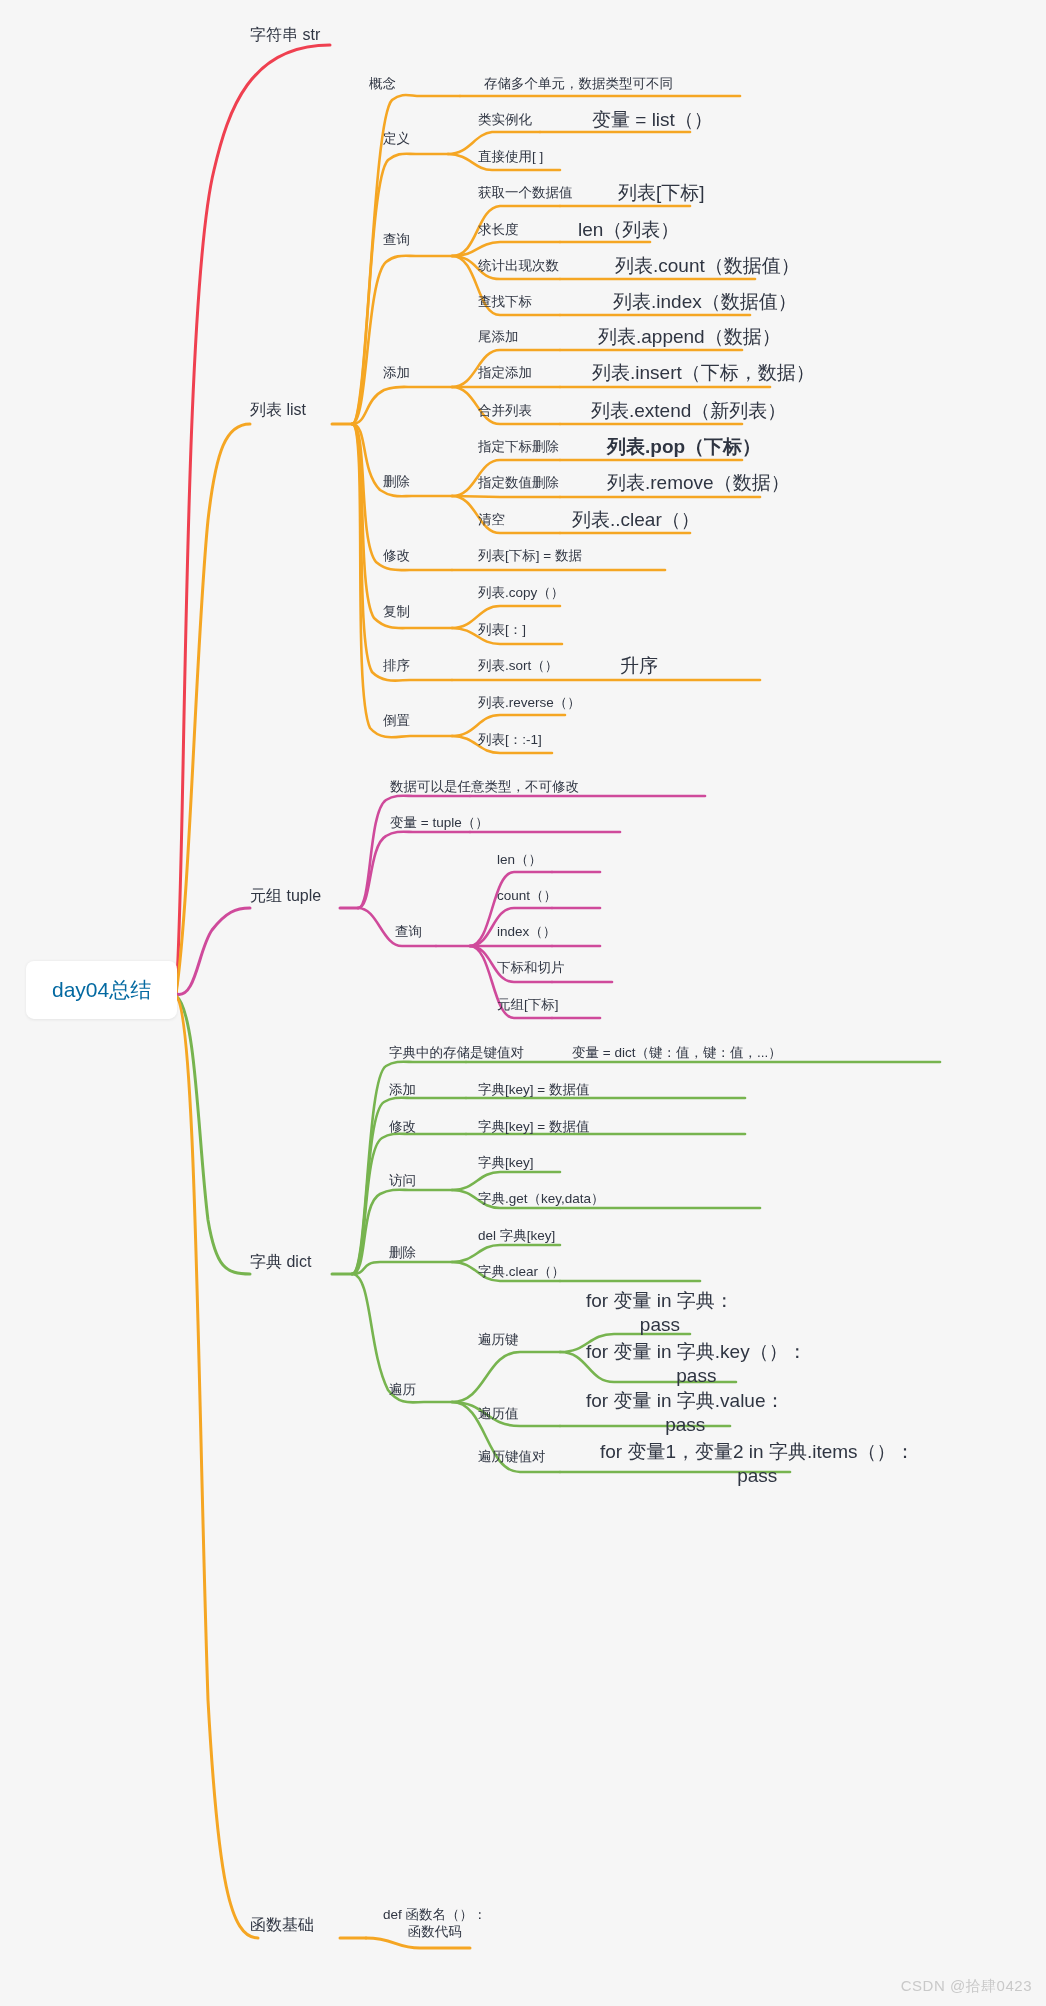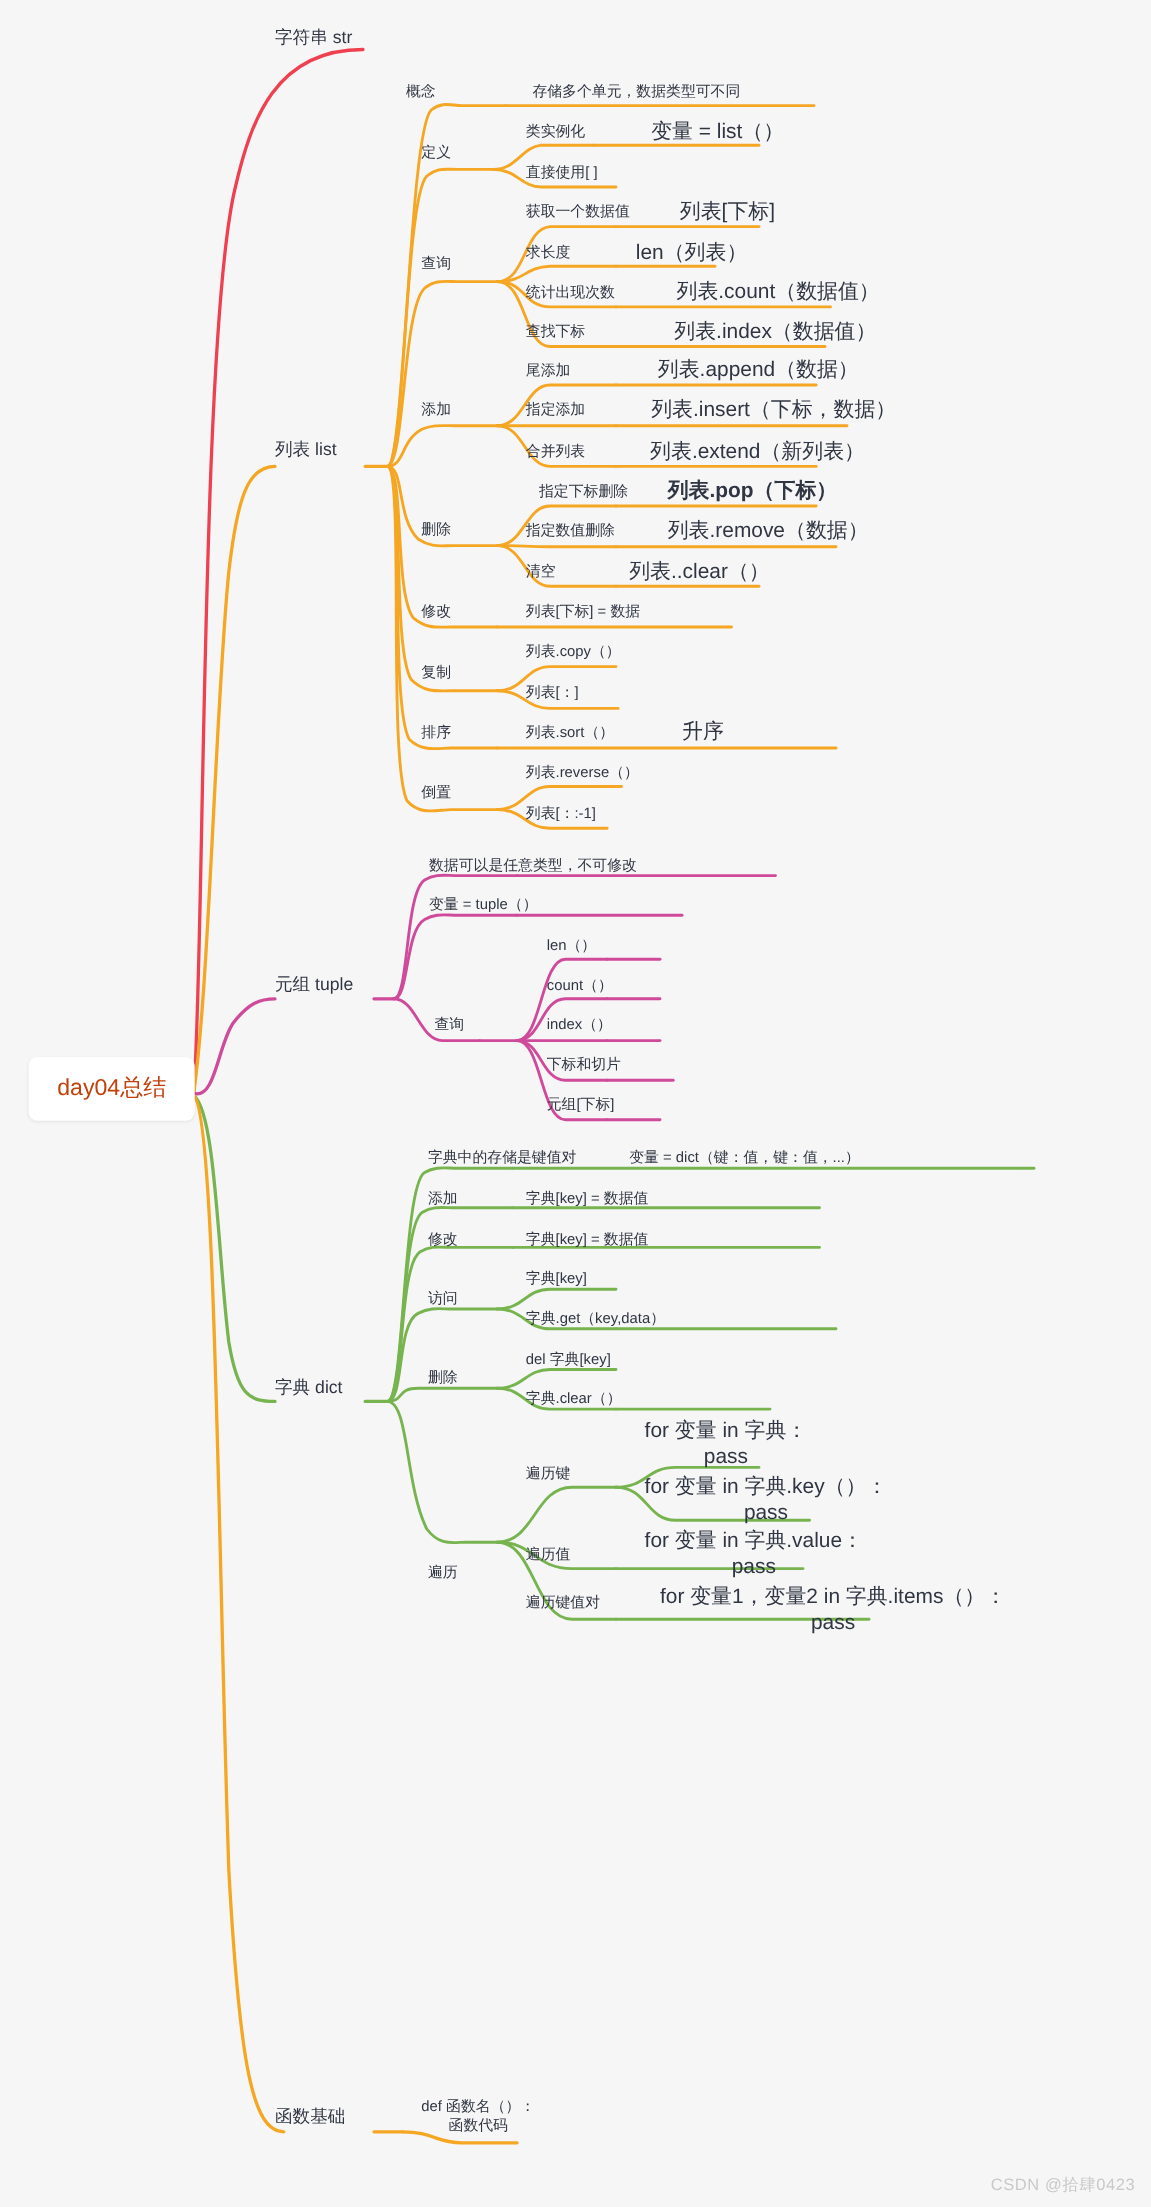--- a/index.html
+++ b/index.html
@@ -16,21 +16,21 @@
     color:#2f3542;
     white-space:pre;
     line-height:1.25;
     transform:translateY(-50%);
   }
   .n-root{
     background:#ffffff;
     border-radius:8px;
     padding:16px 26px;
     font-size:21px;
-    color:#c2410c;
+    color:#0369a1;
     box-shadow:0 1px 3px rgba(0,0,0,.07);
     transform:translateY(-50%);
   }
   .n-l1{font-size:16px;}
   .n-l2{font-size:13.5px;}
   .n-l3{font-size:13.5px;}
   .n-l4{font-size:19px;}
   .multi{text-align:center;}
   .watermark{
     position:absolute;right:14px;bottom:10px;
@@ -176,21 +176,21 @@
       <div class="node n-l3" style="left: 478px; top: 302px;">查找下标</div>
       <div class="node n-l4" style="left: 613px; top: 302px;">列表.index（数据值）</div>
       <div class="node n-l2" style="left: 383px; top: 373px;">添加</div>
       <div class="node n-l3" style="left: 478px; top: 337px;">尾添加</div>
       <div class="node n-l4" style="left: 598px; top: 337px;">列表.append（数据）</div>
       <div class="node n-l3" style="left: 478px; top: 373px;">指定添加</div>
       <div class="node n-l4" style="left: 592px; top: 373px;">列表.insert（下标，数据）</div>
       <div class="node n-l3" style="left: 478px; top: 411px;">合并列表</div>
       <div class="node n-l4" style="left: 591px; top: 411px;">列表.extend（新列表）</div>
       <div class="node n-l2" style="left: 383px; top: 482px;">删除</div>
-      <div class="node n-l3" style="left: 490px; top: 447px;">指定下标删除</div>
+      <div class="node n-l3" style="left: 478px; top: 447px;">指定下标删除</div>
       <div class="node n-l4" style="left: 607px; top: 447px; font-weight: bold;">列表.pop（下标）</div>
       <div class="node n-l3" style="left: 478px; top: 483px;">指定数值删除</div>
       <div class="node n-l4" style="left: 607px; top: 483px;">列表.remove（数据）</div>
       <div class="node n-l3" style="left: 478px; top: 520px;">清空</div>
       <div class="node n-l4" style="left: 572px; top: 520px;">列表..clear（）</div>
       <div class="node n-l2" style="left: 383px; top: 556px;">修改</div>
       <div class="node n-l3" style="left: 478px; top: 556px;">列表[下标] = 数据</div>
       <div class="node n-l2" style="left: 383px; top: 612px;">复制</div>
       <div class="node n-l3" style="left: 478px; top: 593px;">列表.copy（）</div>
       <div class="node n-l3" style="left: 478px; top: 630px;">列表[：]</div>
@@ -213,21 +213,21 @@
       <div class="node n-l2" style="left: 389px; top: 1090px;">添加</div>
       <div class="node n-l3" style="left: 478px; top: 1090px;">字典[key] = 数据值</div>
       <div class="node n-l2" style="left: 389px; top: 1127px;">修改</div>
       <div class="node n-l3" style="left: 478px; top: 1127px;">字典[key] = 数据值</div>
       <div class="node n-l2" style="left: 389px; top: 1181px;">访问</div>
       <div class="node n-l3" style="left: 478px; top: 1163px;">字典[key]</div>
       <div class="node n-l3" style="left: 478px; top: 1199px;">字典.get（key,data）</div>
       <div class="node n-l2" style="left: 389px; top: 1253px;">删除</div>
       <div class="node n-l3" style="left: 478px; top: 1236px;">del 字典[key]</div>
       <div class="node n-l3" style="left: 478px; top: 1272px;">字典.clear（）</div>
-      <div class="node n-l2" style="left: 389px; top: 1390px; margin-top: 40px;">遍历</div>
+      <div class="node n-l2" style="left: 389px; top: 1390px;">遍历</div>
       <div class="node n-l3" style="left: 478px; top: 1340px;">遍历键</div>
       <div class="node n-l4 multi" style="left: 586px; top: 1313px;">for 变量 in 字典：
 pass</div>
       <div class="node n-l4 multi" style="left: 586px; top: 1364px;">for 变量 in 字典.key（）：
 pass</div>
       <div class="node n-l3" style="left: 478px; top: 1414px;">遍历值</div>
       <div class="node n-l4 multi" style="left: 586px; top: 1413px;">for 变量 in 字典.value：
 pass</div>
       <div class="node n-l3" style="left: 478px; top: 1457px;">遍历键值对</div>
       <div class="node n-l4 multi" style="left: 600px; top: 1464px;">for 变量1，变量2 in 字典.items（）：

